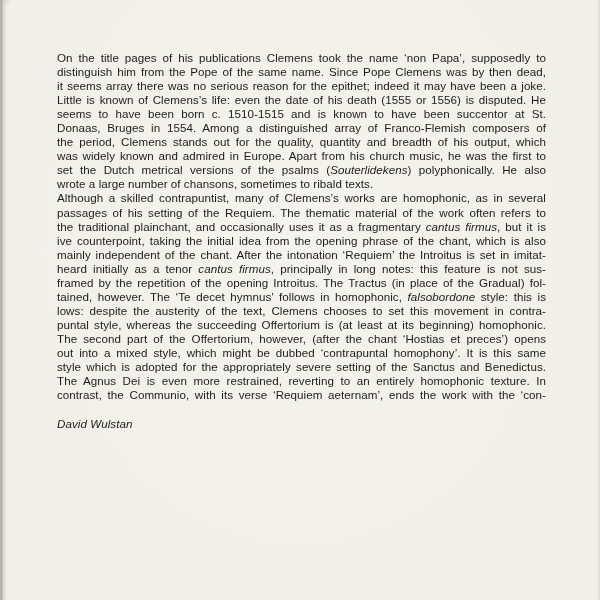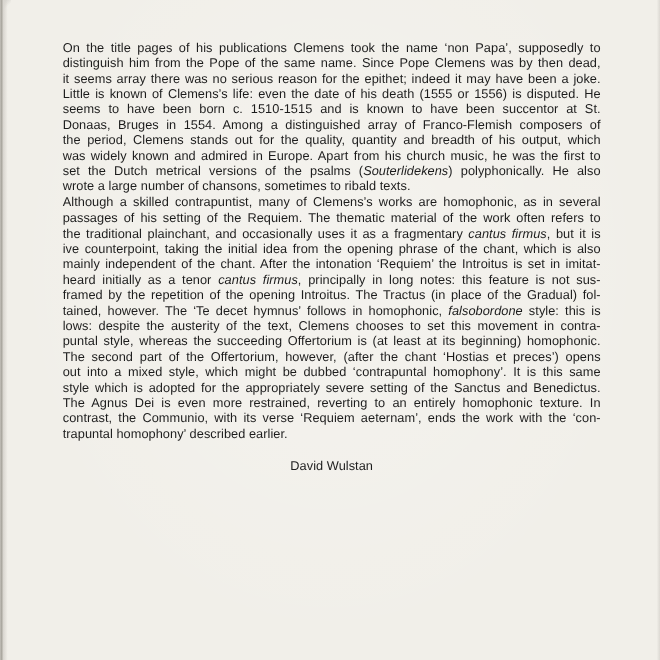--- a/index.html
+++ b/index.html
@@ -40,40 +40,41 @@
   }
   .scan-smudge-topleft {
     position: absolute;
     left: 0; top: 0;
     width: 10px; height: 8px;
     background: linear-gradient(135deg, rgba(150,147,140,0.45), rgba(241,239,233,0) 70%);
   }
   .text-block {
     position: absolute;
     left: 57px;
-    top: 37px;
+    top: 51px;
     width: 489px;
     font-size: 11.6px;
     line-height: 14.05px;
     color: #1c1c1c;
     letter-spacing: 0.05px;
   }
   .line {
     text-align: justify;
     text-align-last: justify;
   }
   .line.end {
     text-align-last: left;
   }
   .it {
     font-style: italic;
   }
   .author {
     margin-top: 15px;
-    text-align: center;
+    text-align: left;
+    font-style: italic;
   }
 </style>
 </head>
 <body>
 
 <div class="page">
   <div class="scan-smudge-topleft"></div>
   <div class="scan-edge-left"></div>
   <div class="scan-edge-right"></div>
 
@@ -100,18 +101,17 @@
           <div class="line"><span>heard initially as a tenor </span><span class="it">cantus firmus</span><span>, principally in long notes: this feature is not sus-</span></div>
           <div class="line"><span>framed by the repetition of the opening Introitus. The Tractus (in place of the Gradual) fol-</span></div>
           <div class="line"><span>tained, however. The ‘Te decet hymnus’ follows in homophonic, </span><span class="it">falsobordone</span><span> style: this is</span></div>
           <div class="line"><span>lows: despite the austerity of the text, Clemens chooses to set this movement in contra-</span></div>
           <div class="line"><span>puntal style, whereas the succeeding Offertorium is (at least at its beginning) homophonic.</span></div>
           <div class="line"><span>The second part of the Offertorium, however, (after the chant ‘Hostias et preces’) opens</span></div>
           <div class="line"><span>out into a mixed style, which might be dubbed ‘contrapuntal homophony’. It is this same</span></div>
           <div class="line"><span>style which is adopted for the appropriately severe setting of the Sanctus and Benedictus.</span></div>
           <div class="line"><span>The Agnus Dei is even more restrained, reverting to an entirely homophonic texture. In</span></div>
           <div class="line"><span>contrast, the Communio, with its verse ‘Requiem aeternam’, ends the work with the ‘con-</span></div>
-          <div class="line end"><span>trapuntal homophony’ described earlier.</span></div>
         </div>
       </div>
     <div class="author">David Wulstan</div>
   </div>
 </div>
 
 </body></html>

